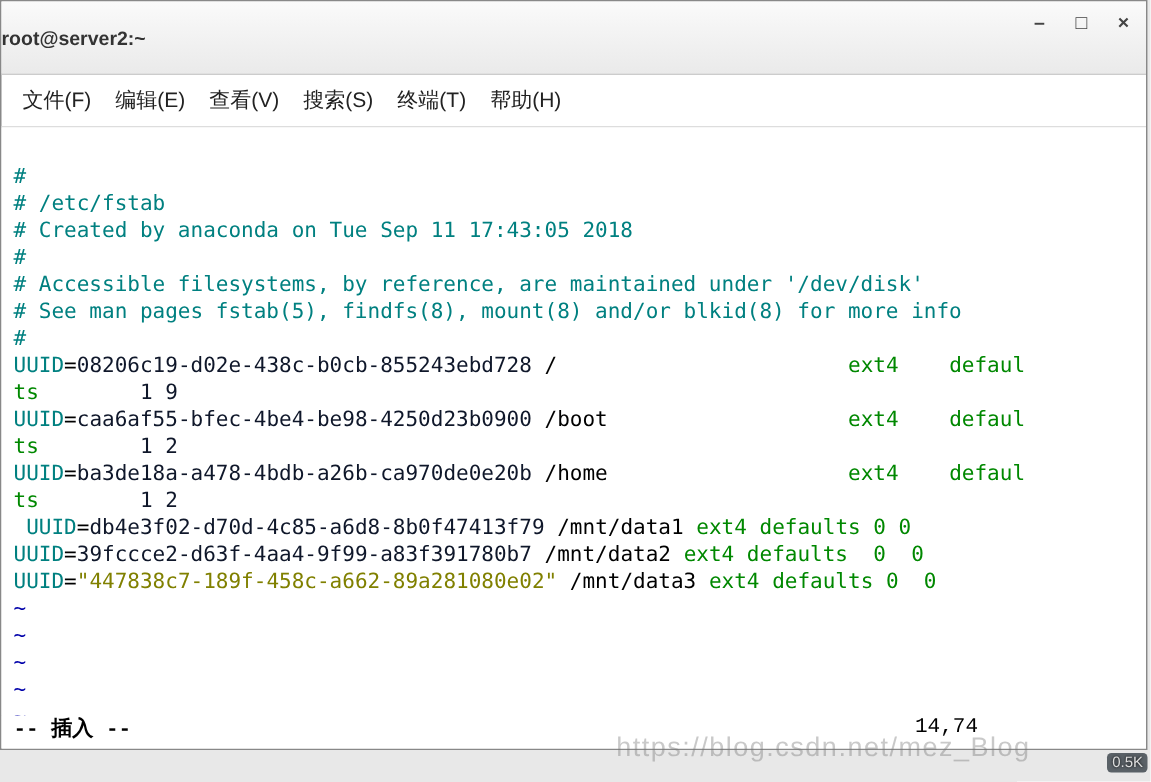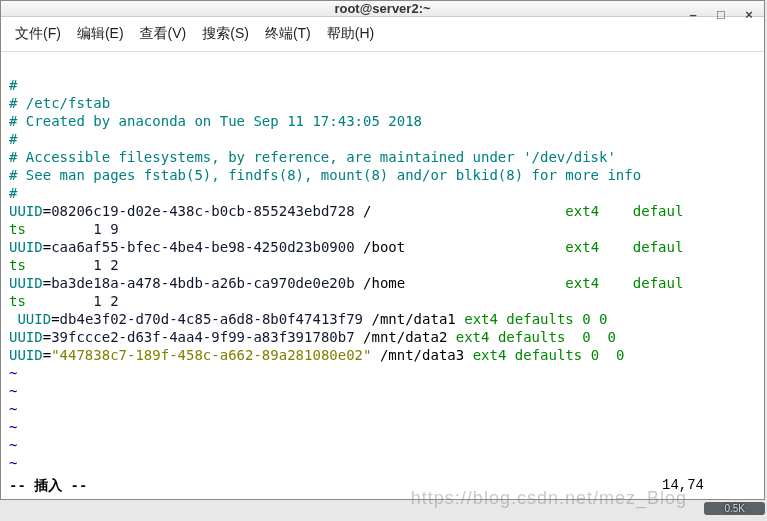--- a/index.html
+++ b/index.html
@@ -14,24 +14,24 @@
     .window {
       background: #fff;
       border: 1px solid #888;
       width: 765px;
       height: 500px;
       display: flex;
       flex-direction: column;
     }
     .titlebar {
       background: linear-gradient(#fafafa, #eaeaea);
-      height: 16px;
+      height: 49px;
       display: flex;
       align-items: center;
-      justify-content: center;
+      justify-content: flex-start;
       position: relative;
       border-bottom: 1px solid #ccc;
       font-size: 13px;
       font-weight: bold;
       color: #333;
     }
     .window-controls {
       position: absolute;
       right: 6px;
       top: 4px;
@@ -79,21 +79,21 @@
     .c-black{ color: #000; }
     .statusline {
       display: flex;
       font-family: Liberation Mono, monospace;
       font-size: 14px;
       color: #000;
       padding: 0 8px 4px;
       background:#fff;
     }
     .statusline .mode { font-weight: bold; }
-    .statusline .pos { margin-left: auto; margin-right: 52px; }
+    .statusline .pos { margin-left: auto; margin-right: 104px; }
     .watermark {
       position: absolute;
       right: 80px;
       bottom: 12px;
       font-size: 18px;
       color: rgba(120,120,120,0.4);
       font-family: sans-serif;
       letter-spacing: 1px;
     }
     .sensor {
@@ -116,21 +116,21 @@
       color: #e8f4f8;
       font-size: 17px;
       font-family: sans-serif;
       box-shadow: inset 0 0 6px #000;
     }
     .netspeed {
       color: #ddd;
       font-size: 10px;
       text-shadow: 0 0 2px #000;
       background: rgba(30,40,48,0.7);
-      padding: 1px 20px;
+      padding: 1px 3px;
       border-radius: 3px;
       margin-bottom: 4px;
       text-align: right;
     }
     .tilde { color: #0000aa; }
   </style>
 </head>
 <body>
 
 <div class="window">

